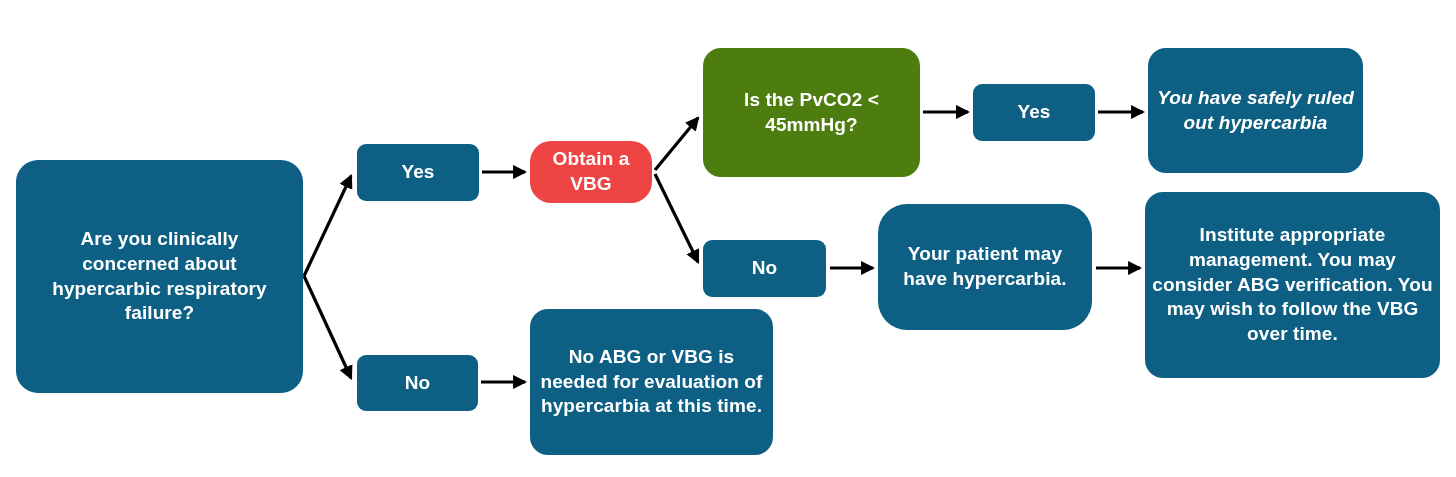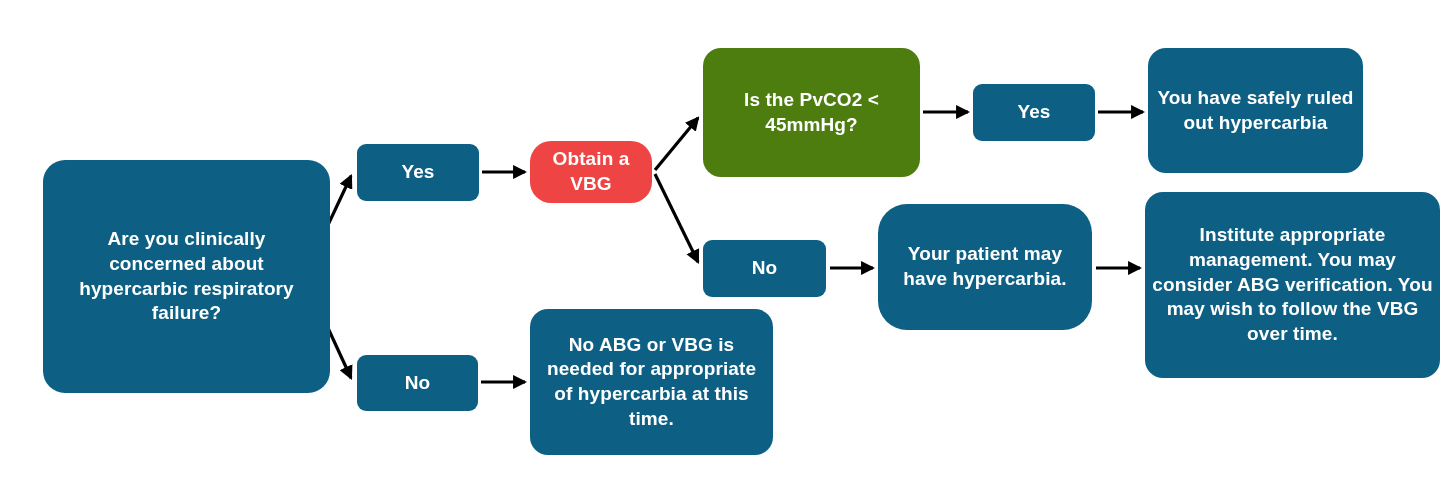--- a/index.html
+++ b/index.html
@@ -29,21 +29,21 @@
     line-height: 1.3;
     padding: 6px 24px;
     letter-spacing: 0.1px;
   }
   
   .n-start     { left: 16px;   top: 160px; width: 287px; height: 233px; border-radius: 22px; }
   .n-yes1      { left: 357px;  top: 144px; width: 122px; height: 57px;  border-radius: 9px;  }
   .n-obtain    { left: 530px;  top: 141px; width: 122px; height: 62px;  border-radius: 8px;  padding: 4px 14px; }
   .n-pvco2     { left: 703px;  top: 48px;  width: 217px; height: 129px; border-radius: 18px; padding: 6px 28px; }
   .n-yes2      { left: 973px;  top: 84px;  width: 122px; height: 57px;  border-radius: 9px;  }
-  .n-ruledout  { left: 1148px; top: 48px;  width: 215px; height: 125px; border-radius: 18px; padding: 16px 8px; }
+  .n-ruledout  { left: 1148px; top: 48px;  width: 215px; height: 125px; border-radius: 18px; padding: 16px 8px; font-style: italic; }
   .n-no2       { left: 703px;  top: 240px; width: 123px; height: 57px;  border-radius: 9px;  }
   .n-mayhave   { left: 878px;  top: 204px; width: 214px; height: 126px; border-radius: 29px; padding: 6px 16px; }
   .n-institute { left: 1145px; top: 192px; width: 295px; height: 186px; border-radius: 18px; padding: 6px 5px; }
   .n-no1       { left: 357px;  top: 355px; width: 121px; height: 56px;  border-radius: 9px;  }
   .n-notest    { left: 530px;  top: 309px; width: 243px; height: 146px; border-radius: 18px; padding: 6px 8px; }
 
   .edges-layer {
     position: absolute;
     left: 0;
     top: 0;
@@ -73,25 +73,25 @@
     <line class="edge-line" x1="482" y1="172" x2="525" y2="172" marker-end="url(#arrowhead)" style="stroke: rgb(0, 0, 0);"></line>
     <line class="edge-line" x1="655" y1="170" x2="698" y2="118" marker-end="url(#arrowhead)" style="stroke: rgb(0, 0, 0);"></line>
     <line class="edge-line" x1="655" y1="174" x2="698" y2="262" marker-end="url(#arrowhead)" style="stroke: rgb(0, 0, 0);"></line>
     <line class="edge-line" x1="923" y1="112" x2="968" y2="112" marker-end="url(#arrowhead)" style="stroke: rgb(0, 0, 0);"></line>
     <line class="edge-line" x1="1098" y1="112" x2="1143" y2="112" marker-end="url(#arrowhead)" style="stroke: rgb(0, 0, 0);"></line>
     <line class="edge-line" x1="830" y1="268" x2="873" y2="268" marker-end="url(#arrowhead)" style="stroke: rgb(0, 0, 0);"></line>
     <line class="edge-line" x1="1096" y1="268" x2="1140" y2="268" marker-end="url(#arrowhead)" style="stroke: rgb(0, 0, 0);"></line>
     <line class="edge-line" x1="481" y1="382" x2="525" y2="382" marker-end="url(#arrowhead)" style="stroke: rgb(0, 0, 0);"></line>
   </svg>
 
-  <div class="node n-start" style="background: rgb(13, 96, 131); color: rgb(255, 255, 255); margin-left: 27px;">Are you clinically concerned about hypercarbic respiratory failure?</div>
+  <div class="node n-start" style="background: rgb(13, 96, 131); color: rgb(255, 255, 255);">Are you clinically concerned about hypercarbic respiratory failure?</div>
   <div class="node n-yes1" style="background: rgb(13, 96, 131); color: rgb(255, 255, 255);">Yes</div>
   <div class="node n-obtain" style="background: #ef4444; color: rgb(255, 255, 255); border-radius: 21px;">Obtain a VBG</div>
   <div class="node n-pvco2" style="background: #4d7c0f; color: rgb(255, 255, 255);">Is the PvCO2 &lt; 45mmHg?</div>
   <div class="node n-yes2" style="background: rgb(13, 96, 131); color: rgb(255, 255, 255);">Yes</div>
   <div class="node n-ruledout" style="background: rgb(13, 96, 131); color: rgb(255, 255, 255);">You have safely ruled out hypercarbia</div>
   <div class="node n-no2" style="background: rgb(13, 96, 131); color: rgb(255, 255, 255);">No</div>
   <div class="node n-mayhave" style="background: rgb(13, 96, 131); color: rgb(255, 255, 255);">Your patient may have hypercarbia.</div>
   <div class="node n-institute" style="background: rgb(13, 96, 131); color: rgb(255, 255, 255);">Institute appropriate management. You may consider ABG verification. You may wish to follow the VBG over time.</div>
   <div class="node n-no1" style="background: rgb(13, 96, 131); color: rgb(255, 255, 255);">No</div>
-  <div class="node n-notest" style="background: rgb(13, 96, 131); color: rgb(255, 255, 255);">No ABG or VBG is needed for appropriate of hypercarbia at this time.</div>
+  <div class="node n-notest" style="background: rgb(13, 96, 131); color: rgb(255, 255, 255);">No ABG or VBG is needed for evaluation of hypercarbia at this time.</div>
 
 </div>
 
 </body></html>

